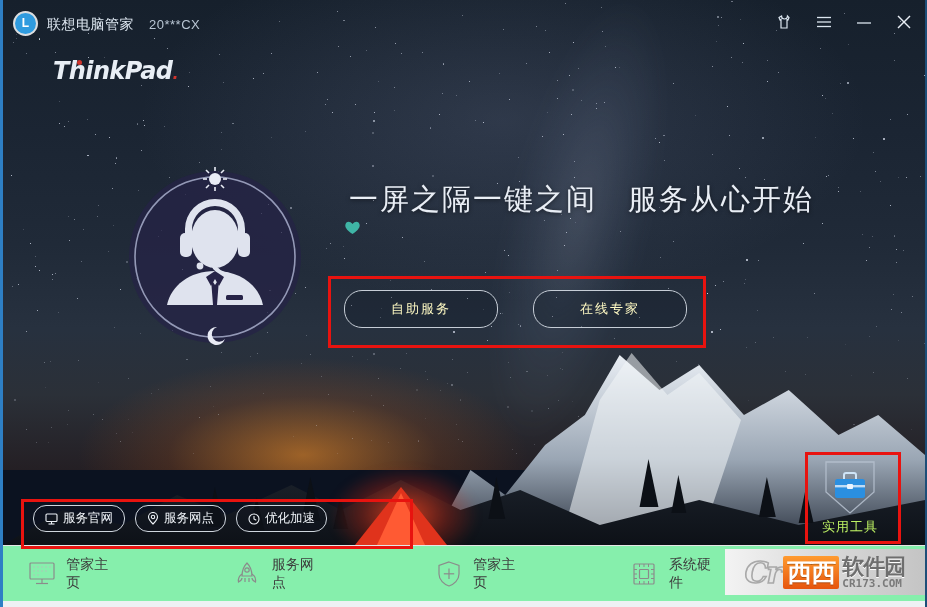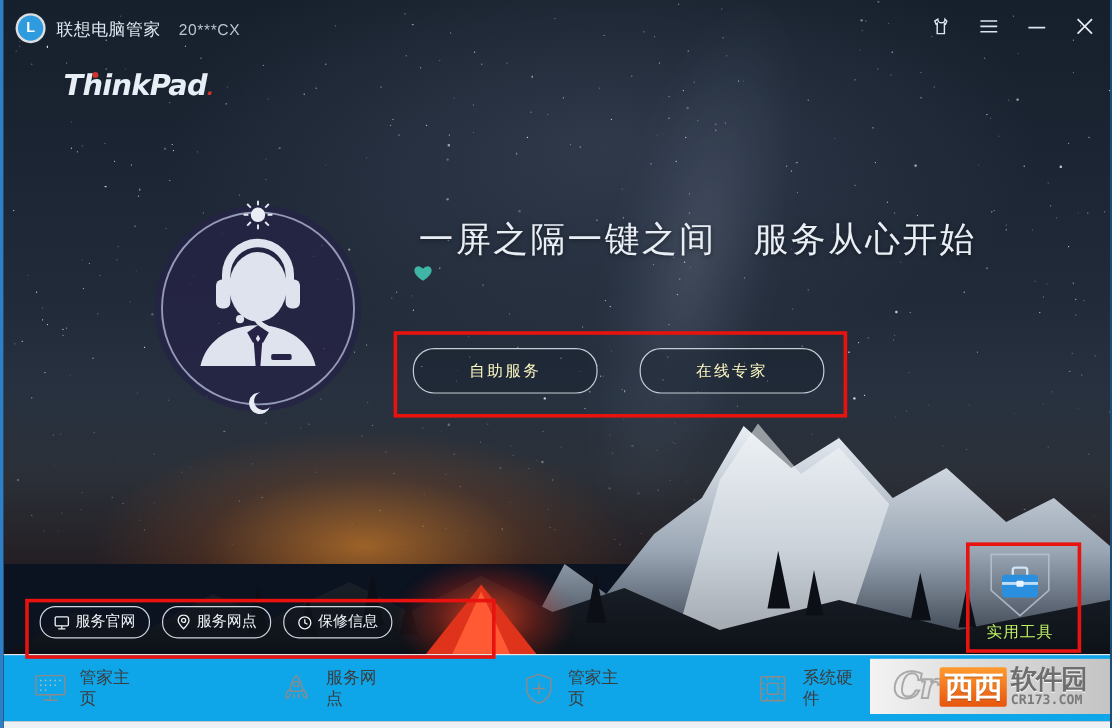--- a/index.html
+++ b/index.html
@@ -112,21 +112,21 @@
   }
   .link svg{display:block;}
 
   
   .tools{position:absolute;left:812px;top:458px;z-index:18;width:70px;text-align:center;cursor:pointer;}
   .tools .shield{position:relative;width:56px;height:58px;margin:0 auto;}
   .tools .lbl{color:#bef264;font-size:13px;margin-top:2px;letter-spacing:1px;}
 
   
   .bottombar{
-    position:absolute;left:0;right:0;bottom:6px;height:55px;background:#0ea5e9;z-index:25;
+    position:absolute;left:0;right:0;bottom:6px;height:55px;background:#86efac;z-index:25;
     display:flex;align-items:center;border-top:1px solid #e6e6e6;
   }
   .navitem{display:flex;align-items:center;gap:10px;cursor:pointer;color:#3c3c3c;font-size:14px;}
   .navitem .ico{width:30px;height:30px;display:flex;align-items:center;justify-content:center;}
   .navitem .ico svg{display:block;}
   .foot-strip{position:absolute;left:0;right:0;bottom:0;height:6px;background:#eef1f4;z-index:25;}
 
   
   .watermark{
     position:absolute;right:0;bottom:12px;width:200px;height:46px;z-index:40;
@@ -733,21 +733,21 @@
       </span>
       <span>服务网点</span>
     </div>
     <div class="link">
       <span>
         <svg width="12" height="12" viewBox="0 0 12 12" fill="none" stroke="#eef2f7" stroke-width="1.1">
           <circle cx="6" cy="6" r="5"></circle>
             <polyline points="6,3 6,6 8.3,7.2"></polyline>
         </svg>
       </span>
-      <span>保修信息</span>
+      <span>优化加速</span>
     </div>
   </div>
 
   <div class="tools">
     <div class="shield">
       <svg width="56" height="58" viewBox="0 0 56 58">
         <path d="M4 4 h48 v30 L28 55 L4 34 Z" fill="none" stroke="#b7c2d0" stroke-width="1.3" opacity=".85"></path>
         <rect x="13" y="21" width="30" height="19" rx="2.5" fill="#2b8fe0"></rect>
         <path d="M22 21 v-4 a2 2 0 0 1 2 -2 h8 a2 2 0 0 1 2 2 v4" fill="none" stroke="#cfe4f7" stroke-width="2"></path>
         <rect x="13" y="27" width="30" height="2.4" fill="#cfe4f7" opacity=".9"></rect>

